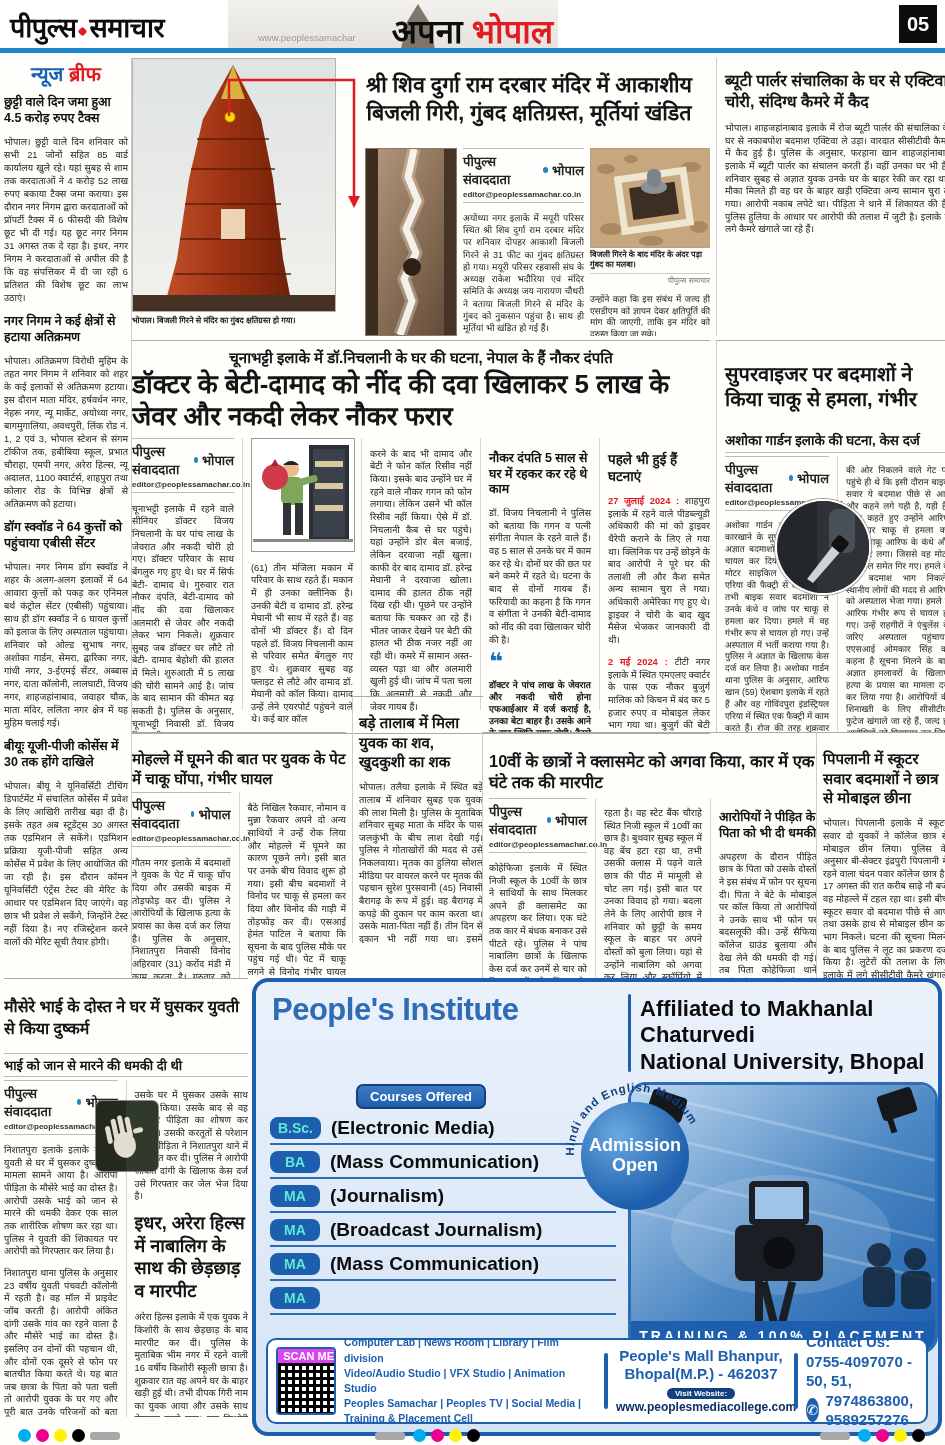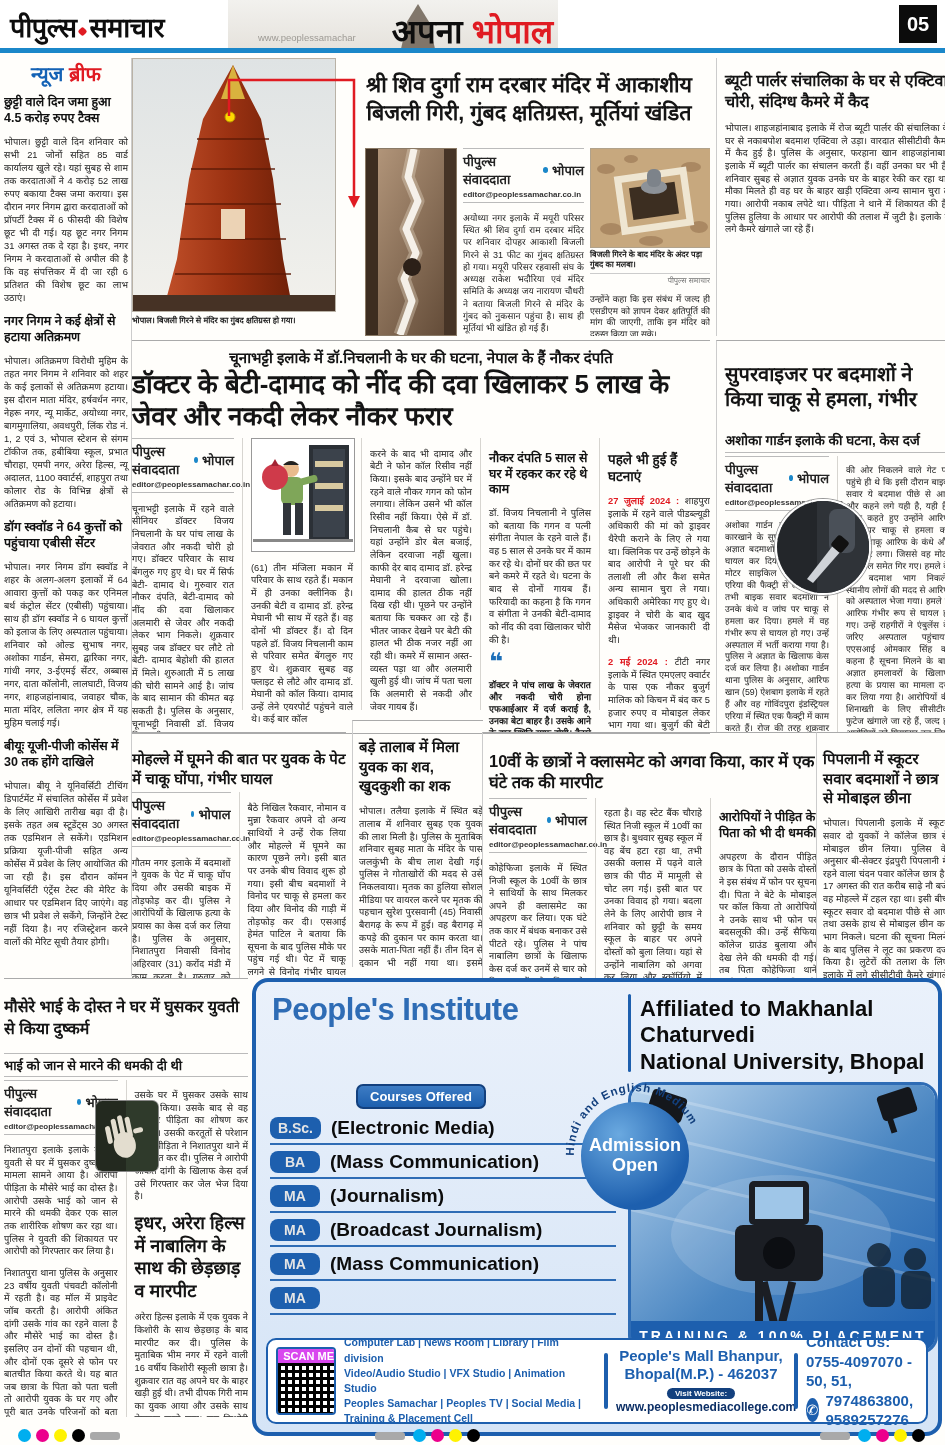--- a/index.html
+++ b/index.html
@@ -62,41 +62,41 @@
   .evd{color:#e01b22;font-weight:800;}
   .ev{margin-bottom:5px;}
   
   .superv{left:716px;top:340px;width:225px;height:388px;border-left:1px solid #ccc;border-top:1px solid #aaa;padding-left:8px;padding-top:4px;}
   .sup-h{font-size:20px;font-weight:800;line-height:1.25;}
   .sup-sub{font-size:13.5px;font-weight:700;border-bottom:1px solid #bbb;padding:3px 0;margin-bottom:3px;}
   .knife-wrap{position:absolute;left:58px;top:158px;width:92px;height:92px;border-radius:50%;overflow:hidden;border:2px solid #fff;box-shadow:0 0 0 1px #999;z-index:2;}
   
   .r3{border-top:1px solid #aaa;padding-top:4px;}
   .stab{left:132px;top:732px;width:214px;height:242px;}
-  .lake{left:352px;top:720px;width:124px;height:242px;border-left:1px solid #ccc;padding-left:6px;}
+  .lake{left:352px;top:696px;width:124px;height:242px;border-left:1px solid #ccc;padding-left:6px;}
   .kidnap{left:482px;top:732px;width:328px;height:242px;border-left:1px solid #ccc;padding-left:6px;}
   .mobile{left:816px;top:732px;width:125px;height:242px;border-left:1px solid #ccc;padding-left:6px;}
   .r3-h{font-size:15px;font-weight:800;line-height:1.3;margin-bottom:4px;}
   .r3-h2{font-size:16.5px;font-weight:800;line-height:1.3;margin-bottom:4px;}
   
   .rape{left:4px;top:978px;width:244px;height:434px;border-top:1px solid #aaa;padding-top:4px;}
   .rape-h{font-size:16px;font-weight:800;line-height:1.35;}
   .rape-sub{font-size:13px;font-weight:700;border-top:1px solid #bbb;border-bottom:1px solid #bbb;padding:2px 0;margin:3px 0;}
   .hand-wrap{position:absolute;left:92px;top:122px;width:62px;height:70px;border-radius:6px;overflow:hidden;z-index:2;box-shadow:0 0 0 1px #888;}
   
   .ad{left:252px;top:978px;width:690px;height:458px;}
   .ad-in{position:absolute;inset:0;border:4px solid #1d5fae;border-radius:16px;background:linear-gradient(#eaf1fb,#d5e4f6);overflow:hidden;}
   .ad-title{position:absolute;left:16px;top:10px;width:350px;font-size:31px;font-weight:800;color:#2e6cb5;line-height:1.15;letter-spacing:-0.5px;}
   .ad-div{position:absolute;left:372px;top:12px;width:3px;height:78px;background:#1d5fae;border-radius:2px;}
   .ad-aff{position:absolute;left:384px;top:14px;width:296px;font-size:22px;font-weight:800;color:#0c0c0c;line-height:1.2;}
   .co-pill{position:absolute;left:100px;top:102px;background:linear-gradient(#3d7cc4,#1d5fae);color:#fff;font-size:13px;font-weight:700;
            padding:3px 12px;border-radius:7px;border:2px solid #13407e;}
   .courses{position:absolute;left:14px;top:132px;width:346px;}
   .crow{display:flex;align-items:center;gap:10px;border-bottom:2px solid #2e6cb5;padding:3px 0 4px 0;margin-bottom:3px;}
-  .deg{background:#1d5fae;color:#e5e5e5;font-weight:800;font-size:14px;padding:3px 8px;border-radius:8px;min-width:34px;text-align:center;}
+  .deg{background:#1d5fae;color:#5eead4;font-weight:800;font-size:14px;padding:3px 8px;border-radius:8px;min-width:34px;text-align:center;}
   .cname{font-size:19px;font-weight:800;color:#0c0c0c;line-height:1.05;}
   .adm-svg{position:absolute;left:300px;top:92px;width:160px;height:160px;z-index:3;}
   .adm-circle{position:absolute;left:325px;top:120px;width:108px;height:108px;border-radius:50%;
               background:radial-gradient(circle at 35% 30%,#6aa9e0,#1d5fae 70%);color:#fff;display:flex;flex-direction:column;
               align-items:center;justify-content:center;font-weight:800;font-size:18px;line-height:1.1;z-index:2;}
   .studio{position:absolute;left:372px;top:100px;width:304px;height:266px;border-radius:18px;overflow:hidden;border:3px solid #2e6cb5;}
   .train{position:absolute;left:0;right:0;bottom:0;height:30px;background:#1d5fae;color:#fff;display:flex;align-items:center;justify-content:center;
          font-size:14px;font-weight:800;letter-spacing:3px;}
   .ad-bottom{position:absolute;left:10px;right:10px;bottom:8px;height:74px;background:#fff;border:2px solid #1d5fae;border-radius:10px;
              display:flex;align-items:center;gap:8px;padding:4px 8px;}

